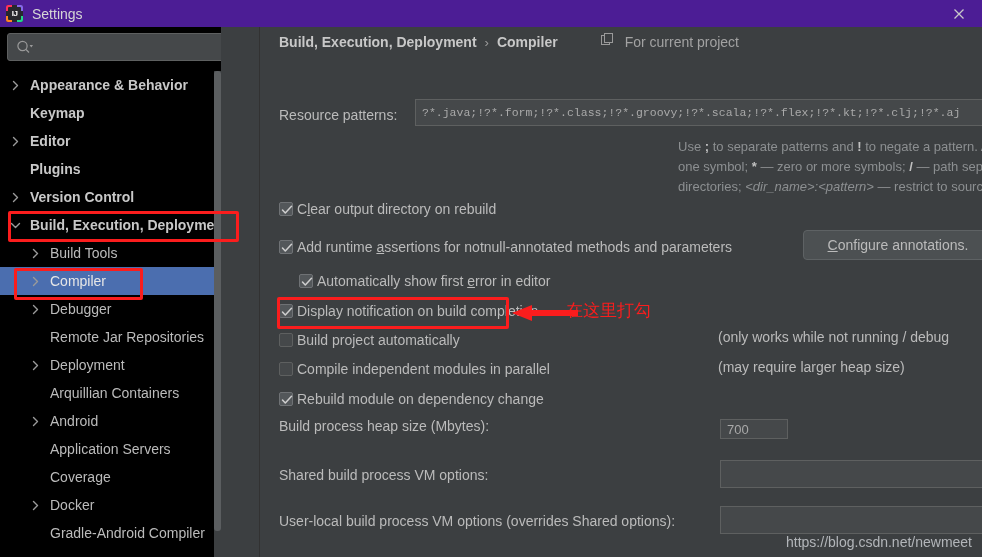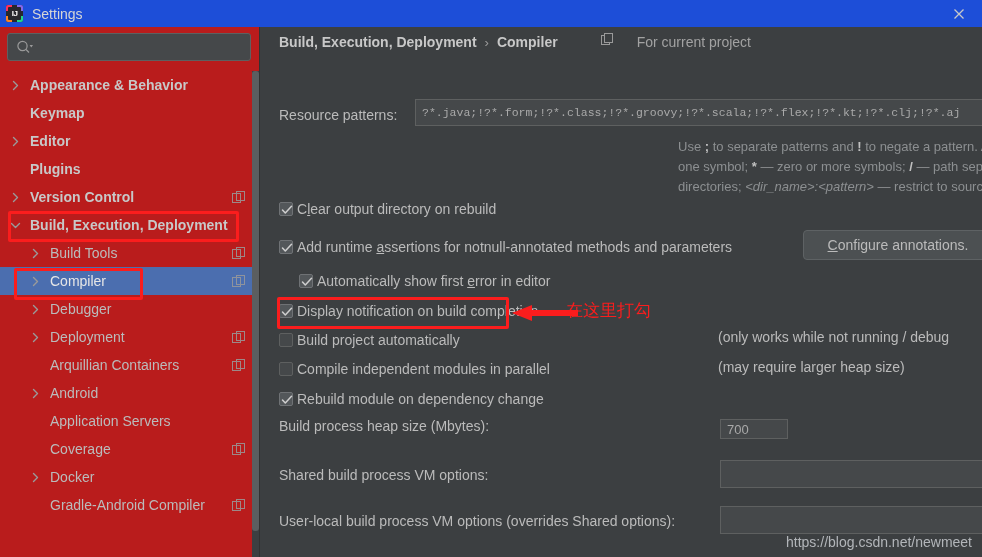--- a/index.html
+++ b/index.html
@@ -18,21 +18,21 @@
     overflow: hidden;
     background: #3c3f41;
     color: #bbbbbb;
   }
 
   
   .titlebar {
     position: absolute;
     left: 0; top: 0;
     width: 982px; height: 27px;
-    background: #1d4ed8;
+    background: #4c1d95;
     display: flex;
     align-items: center;
   }
   .ij-logo {
     width: 17px; height: 17px;
     margin-left: 6px;
     position: relative;
     border-radius: 2px;
     background: #27282e;
     overflow: hidden;
@@ -76,23 +76,23 @@
     display: flex;
     align-items: center;
     justify-content: center;
   }
   .close-btn svg { display: block; }
 
   
   .sidebar {
     position: absolute;
     left: 0; top: 27px;
-    width: 259px;
+    width: 221px;
     height: 530px;
-    background: #b91c1c;
+    background: #000000;
     overflow: hidden;
   }
   .search-wrap {
     position: absolute;
     left: 7px; top: 6px;
     width: 244px; height: 28px;
     box-sizing: border-box;
     background: #45484a;
     border: 1px solid #5e6060;
     border-radius: 3px;
@@ -195,21 +195,21 @@
     margin: 0 8px;
     font-size: 13px;
     color: #9a9a9a;
   }
   .scope {
     display: flex;
     align-items: center;
     margin-left: 43px;
   }
   .scope .lbl {
-    margin-left: 22px;
+    margin-left: 10px;
     font-size: 14px;
     color: #a2a2a2;
   }
 
   .row-label {
     position: absolute;
     font-size: 14px;
     color: #bbbbbb;
     white-space: nowrap;
   }
@@ -452,20 +452,31 @@
             <svg width="9" height="11" viewBox="0 0 9 11">
               <path d="M2.5 1.5 L6.5 5.5 L2.5 9.5" stroke="currentColor" stroke-width="1.4" fill="none" stroke-linecap="round" stroke-linejoin="round"></path>
             </svg>
           </span>
           <div style="width: 7px; flex: 0 0 auto;"></div>
           <span class="label">Debugger</span>
           <div class="spacer"></div>
         </div>
         <div class="tree-row">
           <div style="width: 28px; flex: 0 0 auto;"></div>
+          <span class="arrow none"></span>
+          <div style="width: 7px; flex: 0 0 auto;"></div>
+          <span class="label">Remote Jar Repositories</span>
+          <div class="spacer"></div>
+          <span class="mod-icon"><svg viewBox="0 0 14 14" width="14" height="14">
+              <rect x="0.5" y="3.5" width="8" height="9" stroke="#9a9a9a" stroke-width="1" fill="none"></rect>
+              <rect x="4.5" y="1.5" width="8" height="9" stroke="#9a9a9a" stroke-width="1" fill="none"></rect>
+            </svg></span>
+        </div>
+        <div class="tree-row">
+          <div style="width: 28px; flex: 0 0 auto;"></div>
           <span class="arrow">
             <svg width="9" height="11" viewBox="0 0 9 11">
               <path d="M2.5 1.5 L6.5 5.5 L2.5 9.5" stroke="currentColor" stroke-width="1.4" fill="none" stroke-linecap="round" stroke-linejoin="round"></path>
             </svg>
           </span>
           <div style="width: 7px; flex: 0 0 auto;"></div>
           <span class="label">Deployment</span>
           <div class="spacer"></div>
           <span class="mod-icon"><svg viewBox="0 0 14 14" width="14" height="14">
               <rect x="0.5" y="3.5" width="8" height="9" stroke="#9a9a9a" stroke-width="1" fill="none"></rect>

